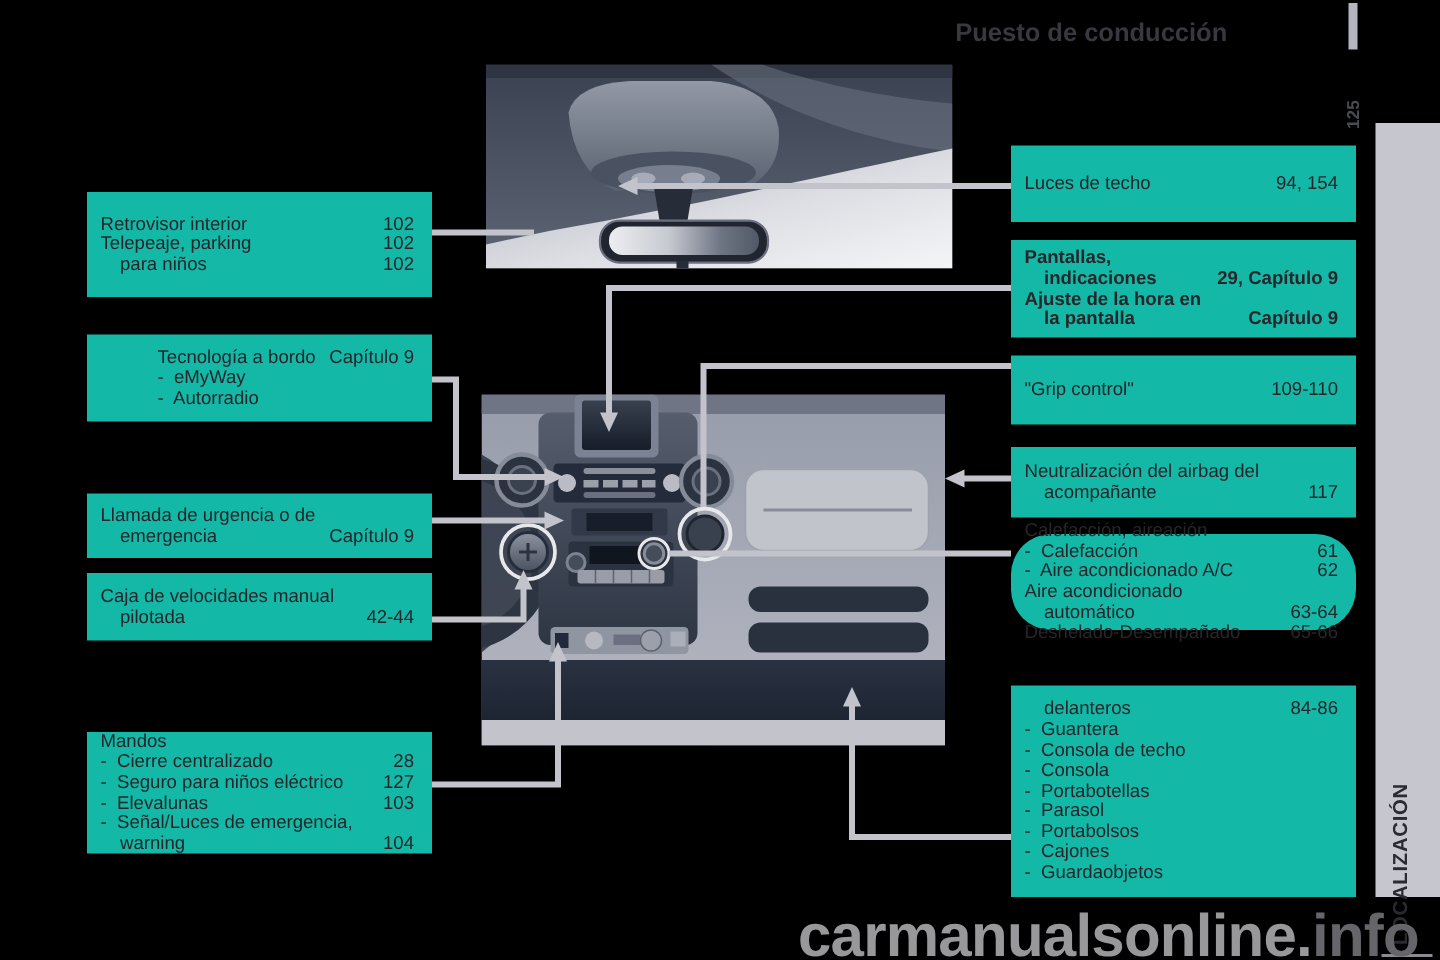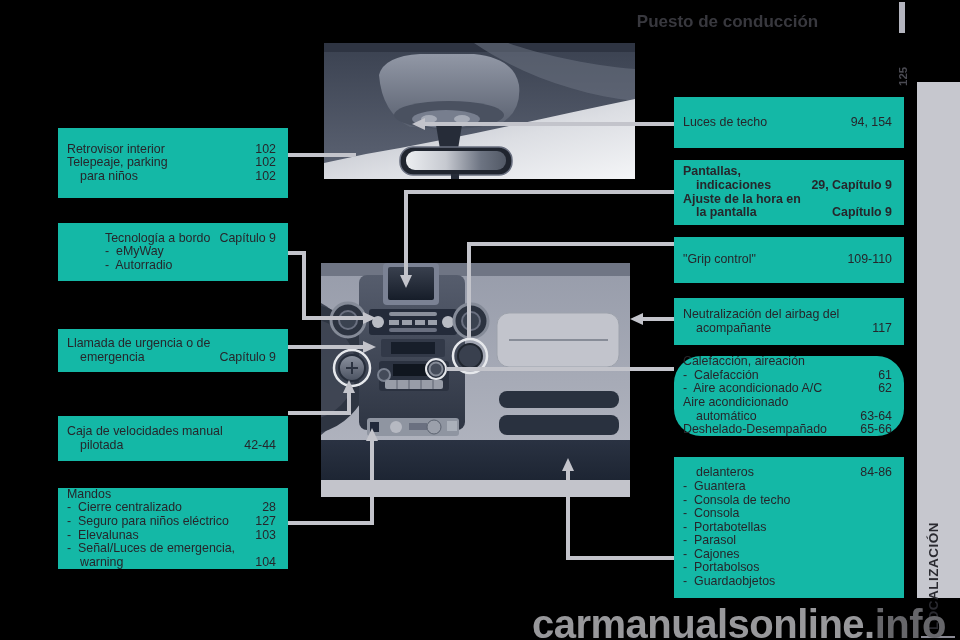--- a/index.html
+++ b/index.html
@@ -228,21 +228,21 @@
     </div>
   <div class="refbox" style="top:329px;height:43px;">
       <div class="row">
         <span class="lbl">Llamada de urgencia o de</span>
       </div>
       <div class="row indent">
         <span class="lbl">emergencia</span>
         <span class="val">Capítulo 9</span>
       </div>
     </div>
-  <div class="refbox" style="top:416px;height:45px;">
+  <div class="refbox" style="top:382px;height:45px;">
       <div class="row">
         <span class="lbl">Caja de velocidades manual</span>
       </div>
       <div class="row indent">
         <span class="lbl">pilotada</span>
         <span class="val">42-44</span>
       </div>
     </div>
   <div class="refbox" style="top:488px;height:81px;">
       <div class="row">
@@ -299,21 +299,21 @@
     </div>
   <div class="refbox right" style="top:298px;height:47px;">
       <div class="row">
         <span class="lbl">Neutralización del airbag del</span>
       </div>
       <div class="row indent">
         <span class="lbl">acompañante</span>
         <span class="val">117</span>
       </div>
     </div>
-  <div class="refbox right" style="top:356px;height:80px;border-radius:27px;">
+  <div class="refbox right" style="top:356px;height:64px;border-radius:27px;">
       <div class="row">
         <span class="lbl">Calefacción, aireación</span>
       </div>
       <div class="row">
         <span class="lbl">-  Calefacción</span>
         <span class="val">61</span>
       </div>
       <div class="row">
         <span class="lbl">-  Aire acondicionado A/C</span>
         <span class="val">62</span>
@@ -344,24 +344,24 @@
       <div class="row">
         <span class="lbl">-  Consola</span>
       </div>
       <div class="row">
         <span class="lbl">-  Portabotellas</span>
       </div>
       <div class="row">
         <span class="lbl">-  Parasol</span>
       </div>
       <div class="row">
+        <span class="lbl">-  Portabolsos</span>
+      </div>
+      <div class="row">
         <span class="lbl">-  Cajones</span>
-      </div>
-      <div class="row">
-        <span class="lbl">-  Portabolsos</span>
       </div>
       <div class="row">
         <span class="lbl">-  Guardaobjetos</span>
       </div>
     </div>
 
   <div class="watermark">
     <span class="wm-main">carmanualsonline.</span><span class="wm-suffix">info</span>
   </div>
 

